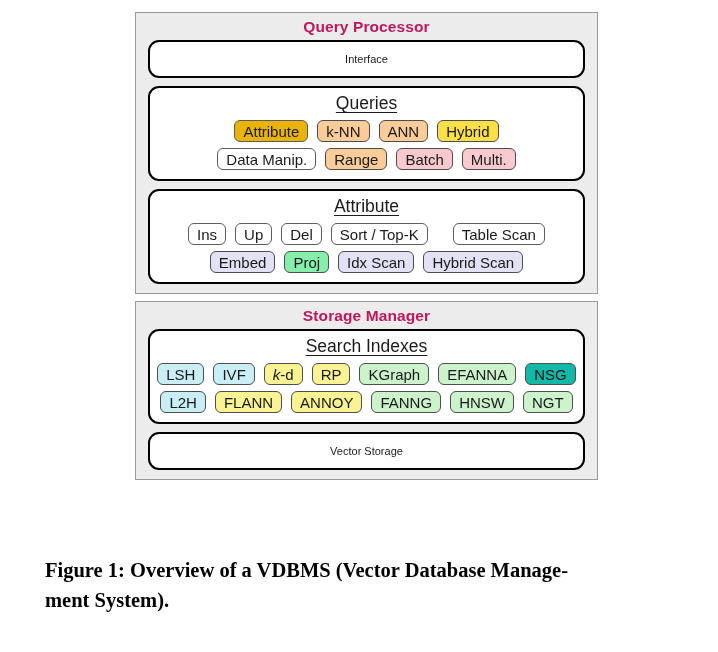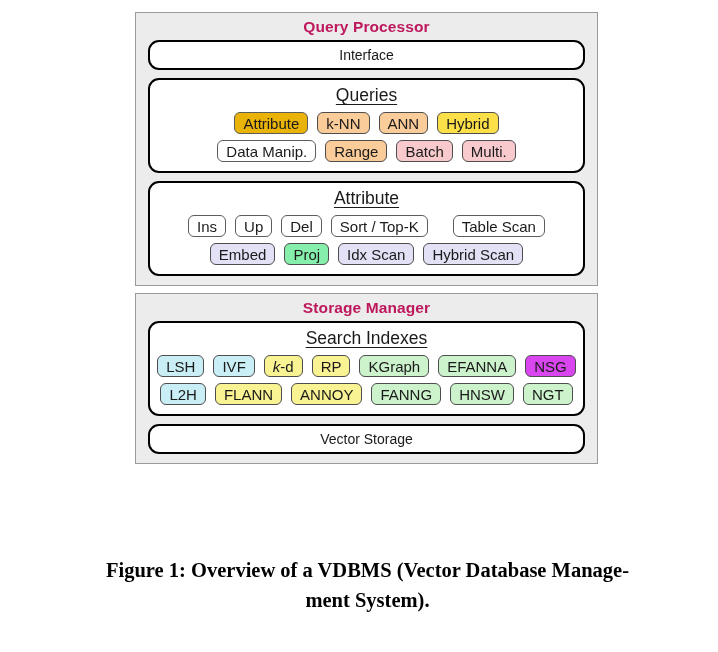--- a/index.html
+++ b/index.html
@@ -15,42 +15,42 @@
   .panel + .panel { margin-top:7px; }
   .panel-title {
     text-align:center; font-weight:bold; font-size:15.5px; color:#be185d;
     padding:5px 0 4px 0; letter-spacing:0.1px;
   }
   .rbox {
     background:#ffffff; border:2.5px solid #000; border-radius:11px;
     box-sizing:border-box;
   }
   .label-box {
-    height:30px; display:flex; align-items:center; justify-content:center;
-    font-size:14px; color:#1a1a1a;text-align:center;
+    height:38px; display:flex; align-items:center; justify-content:center;
+    font-size:11px; color:#1a1a1a;text-align:center;
   }
   .group-box { padding:2px 6px 9px 6px; margin-top:8px; }
   .group-title {
     text-align:center; font-size:17.5px; color:#1a1a1a;
     text-decoration:underline; text-underline-offset:3px;
     margin:3px 0 5px 0;
   }
   .badge-row { display:flex; justify-content:center; gap:9px; margin-top:6px; }
   .badge {
     display:inline-flex; align-items:center; justify-content:center;
     border:1.3px solid #4d4d4d; border-radius:6px; box-sizing:border-box;
     height:22px; padding:0 8px; min-width:34px;
     font-size:15px; color:#1a1a1a; white-space:nowrap;
   }
   .bottom-row { display:flex; gap:9px; margin-top:8px; }
   .bottom-row .rbox { flex:1; }
   .caption {
     position:absolute; left:45px; top:556px; width:645px;
     font-family:"Liberation Serif", serif; font-weight:bold;
-    font-size:20.5px; line-height:1.46; color:#000;text-align:center;
+    font-size:20.5px; line-height:1.46; color:#000;
   }
 </style>
 </head>
 <body>
 
 <div class="diagram">
 
   <div class="panel">
     <div class="panel-title">Query Processor</div>
 
@@ -99,21 +99,21 @@
       <div class="badge-row">
           <span class="badge" style="background-color: rgb(201, 238, 246); border-color: rgb(77, 77, 77);">LSH</span>
           <span class="badge" style="background-color: rgb(201, 238, 246); border-color: rgb(77, 77, 77);">IVF</span>
           <span class="badge" style="background-color: rgb(250, 243, 148); border-color: rgb(77, 77, 77);">
             <span style="font-style: italic;">k</span>
             <span>-d</span>
           </span>
           <span class="badge" style="background-color: rgb(250, 243, 148); border-color: rgb(77, 77, 77);">RP</span>
           <span class="badge" style="background-color: rgb(205, 243, 204); border-color: rgb(77, 77, 77);">KGraph</span>
           <span class="badge" style="background-color: rgb(205, 243, 204); border-color: rgb(77, 77, 77);">EFANNA</span>
-          <span class="badge" style="background-color: #d946ef; border-color: rgb(77, 77, 77);">NSG</span>
+          <span class="badge" style="background-color: #14b8a6; border-color: rgb(77, 77, 77);">NSG</span>
         </div>
       <div class="badge-row">
           <span class="badge" style="background-color: rgb(201, 238, 246); border-color: rgb(77, 77, 77);">L2H</span>
           <span class="badge" style="background-color: rgb(250, 243, 148); border-color: rgb(77, 77, 77);">FLANN</span>
           <span class="badge" style="background-color: rgb(250, 243, 148); border-color: rgb(77, 77, 77);">ANNOY</span>
           <span class="badge" style="background-color: rgb(205, 243, 204); border-color: rgb(77, 77, 77);">FANNG</span>
           <span class="badge" style="background-color: rgb(205, 243, 204); border-color: rgb(77, 77, 77);">HNSW</span>
           <span class="badge" style="background-color: rgb(205, 243, 204); border-color: rgb(77, 77, 77);">NGT</span>
         </div>
     </div>

